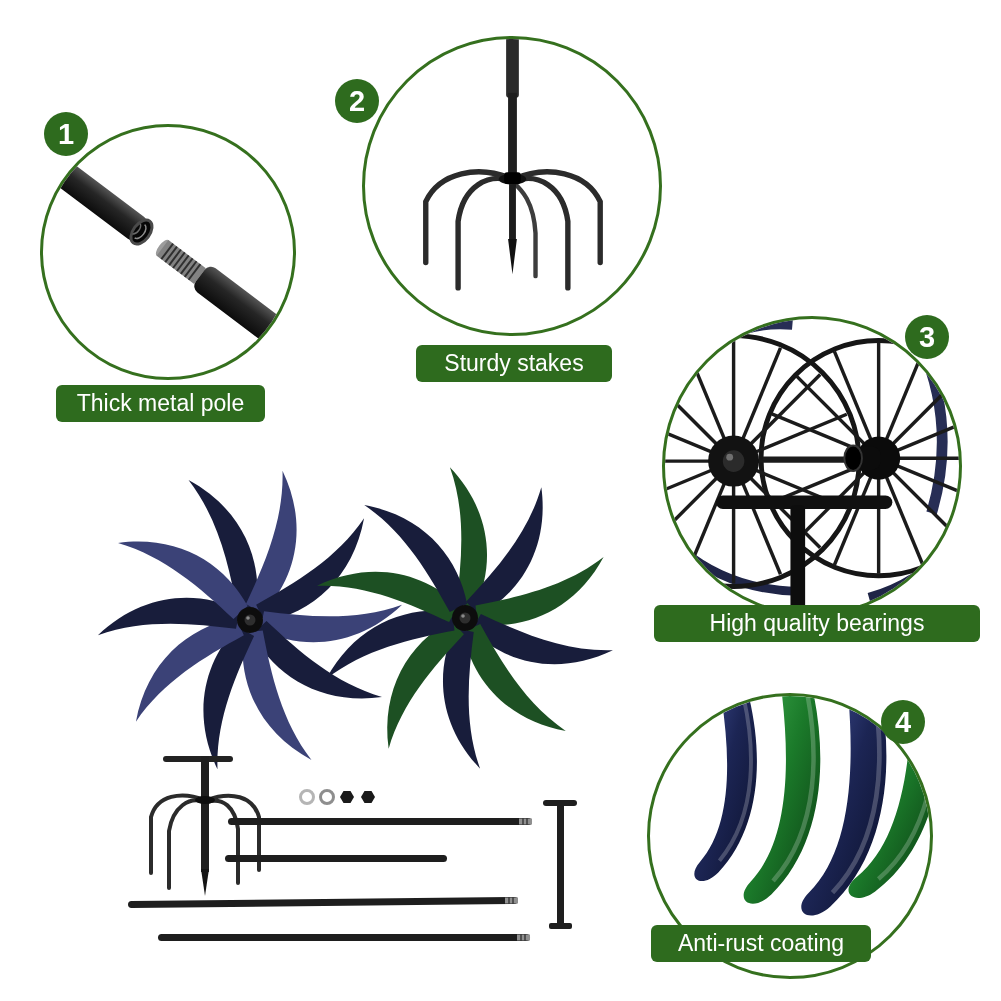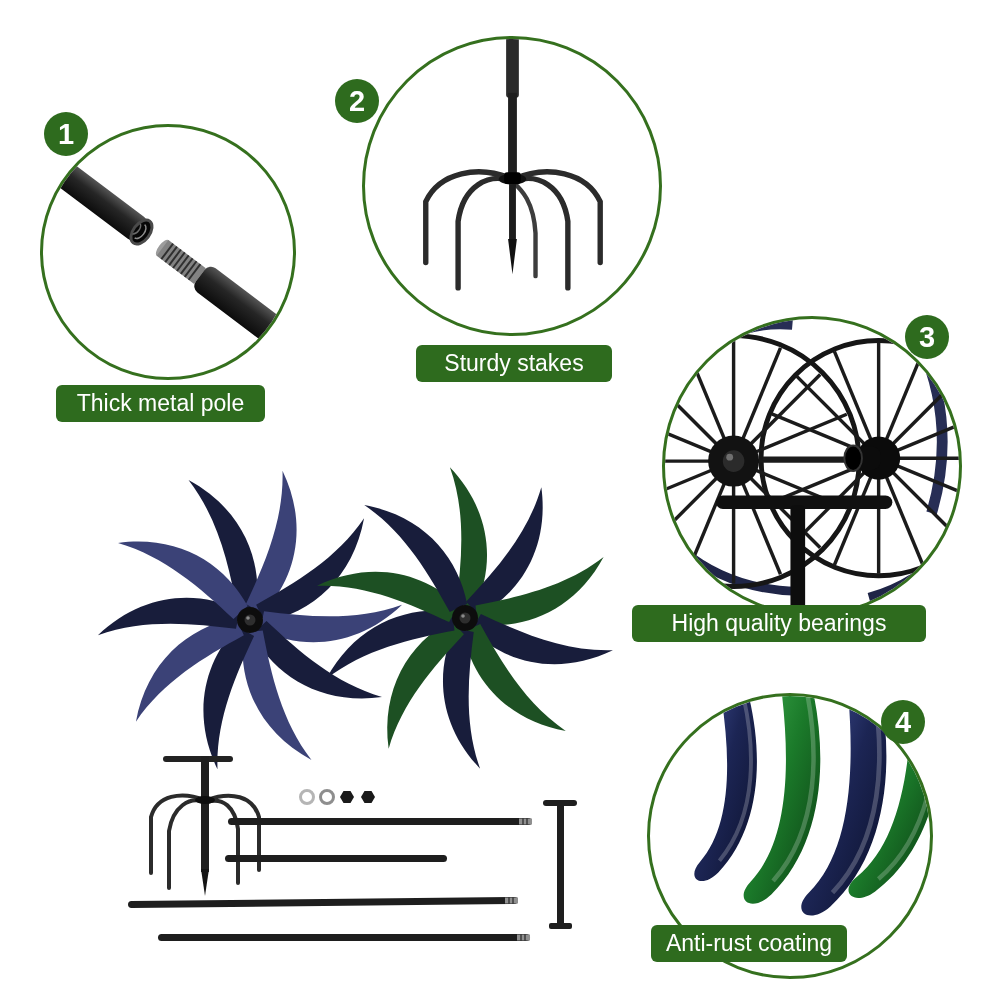--- a/index.html
+++ b/index.html
@@ -22,24 +22,24 @@
          display:flex;align-items:center;justify-content:center;border-radius:6px;
          height:37px;padding:0 8px;z-index:3;white-space:nowrap}
   .c1-bubble{left:40px;top:124px;width:256px;height:256px}
   .c1-badge{left:44px;top:112px}
   .c1-label{left:56px;top:385px;width:209px}
   .c2-bubble{left:362px;top:36px;width:300px;height:300px}
   .c2-badge{left:335px;top:79px}
   .c2-label{left:416px;top:345px;width:196px}
   .c3-bubble{left:662px;top:316px;width:300px;height:300px}
   .c3-badge{left:905px;top:315px}
-  .c3-label{left:632px;top:605px;width:294px}
+  .c3-label{left:654px;top:605px;width:326px}
   .c4-bubble{left:647px;top:693px;width:286px;height:286px}
   .c4-badge{left:881px;top:700px}
-  .c4-label{left:651px;top:925px;width:196px}
+  .c4-label{left:651px;top:925px;width:220px}
   .parts-svg{position:absolute;left:75px;top:455px;width:560px;height:520px;z-index:1}
   .bladeA{fill:var(--blade-navy,#181d3b)}
   .bladeB{fill:var(--blade-purple,#3b4277)}
   .bladeC{fill:var(--blade-green,#1d5023)}
   .metal{fill:var(--metal-dark,#1e1e1e)}
 </style>
 </head>
 <body>
 
 <div class="stage">

